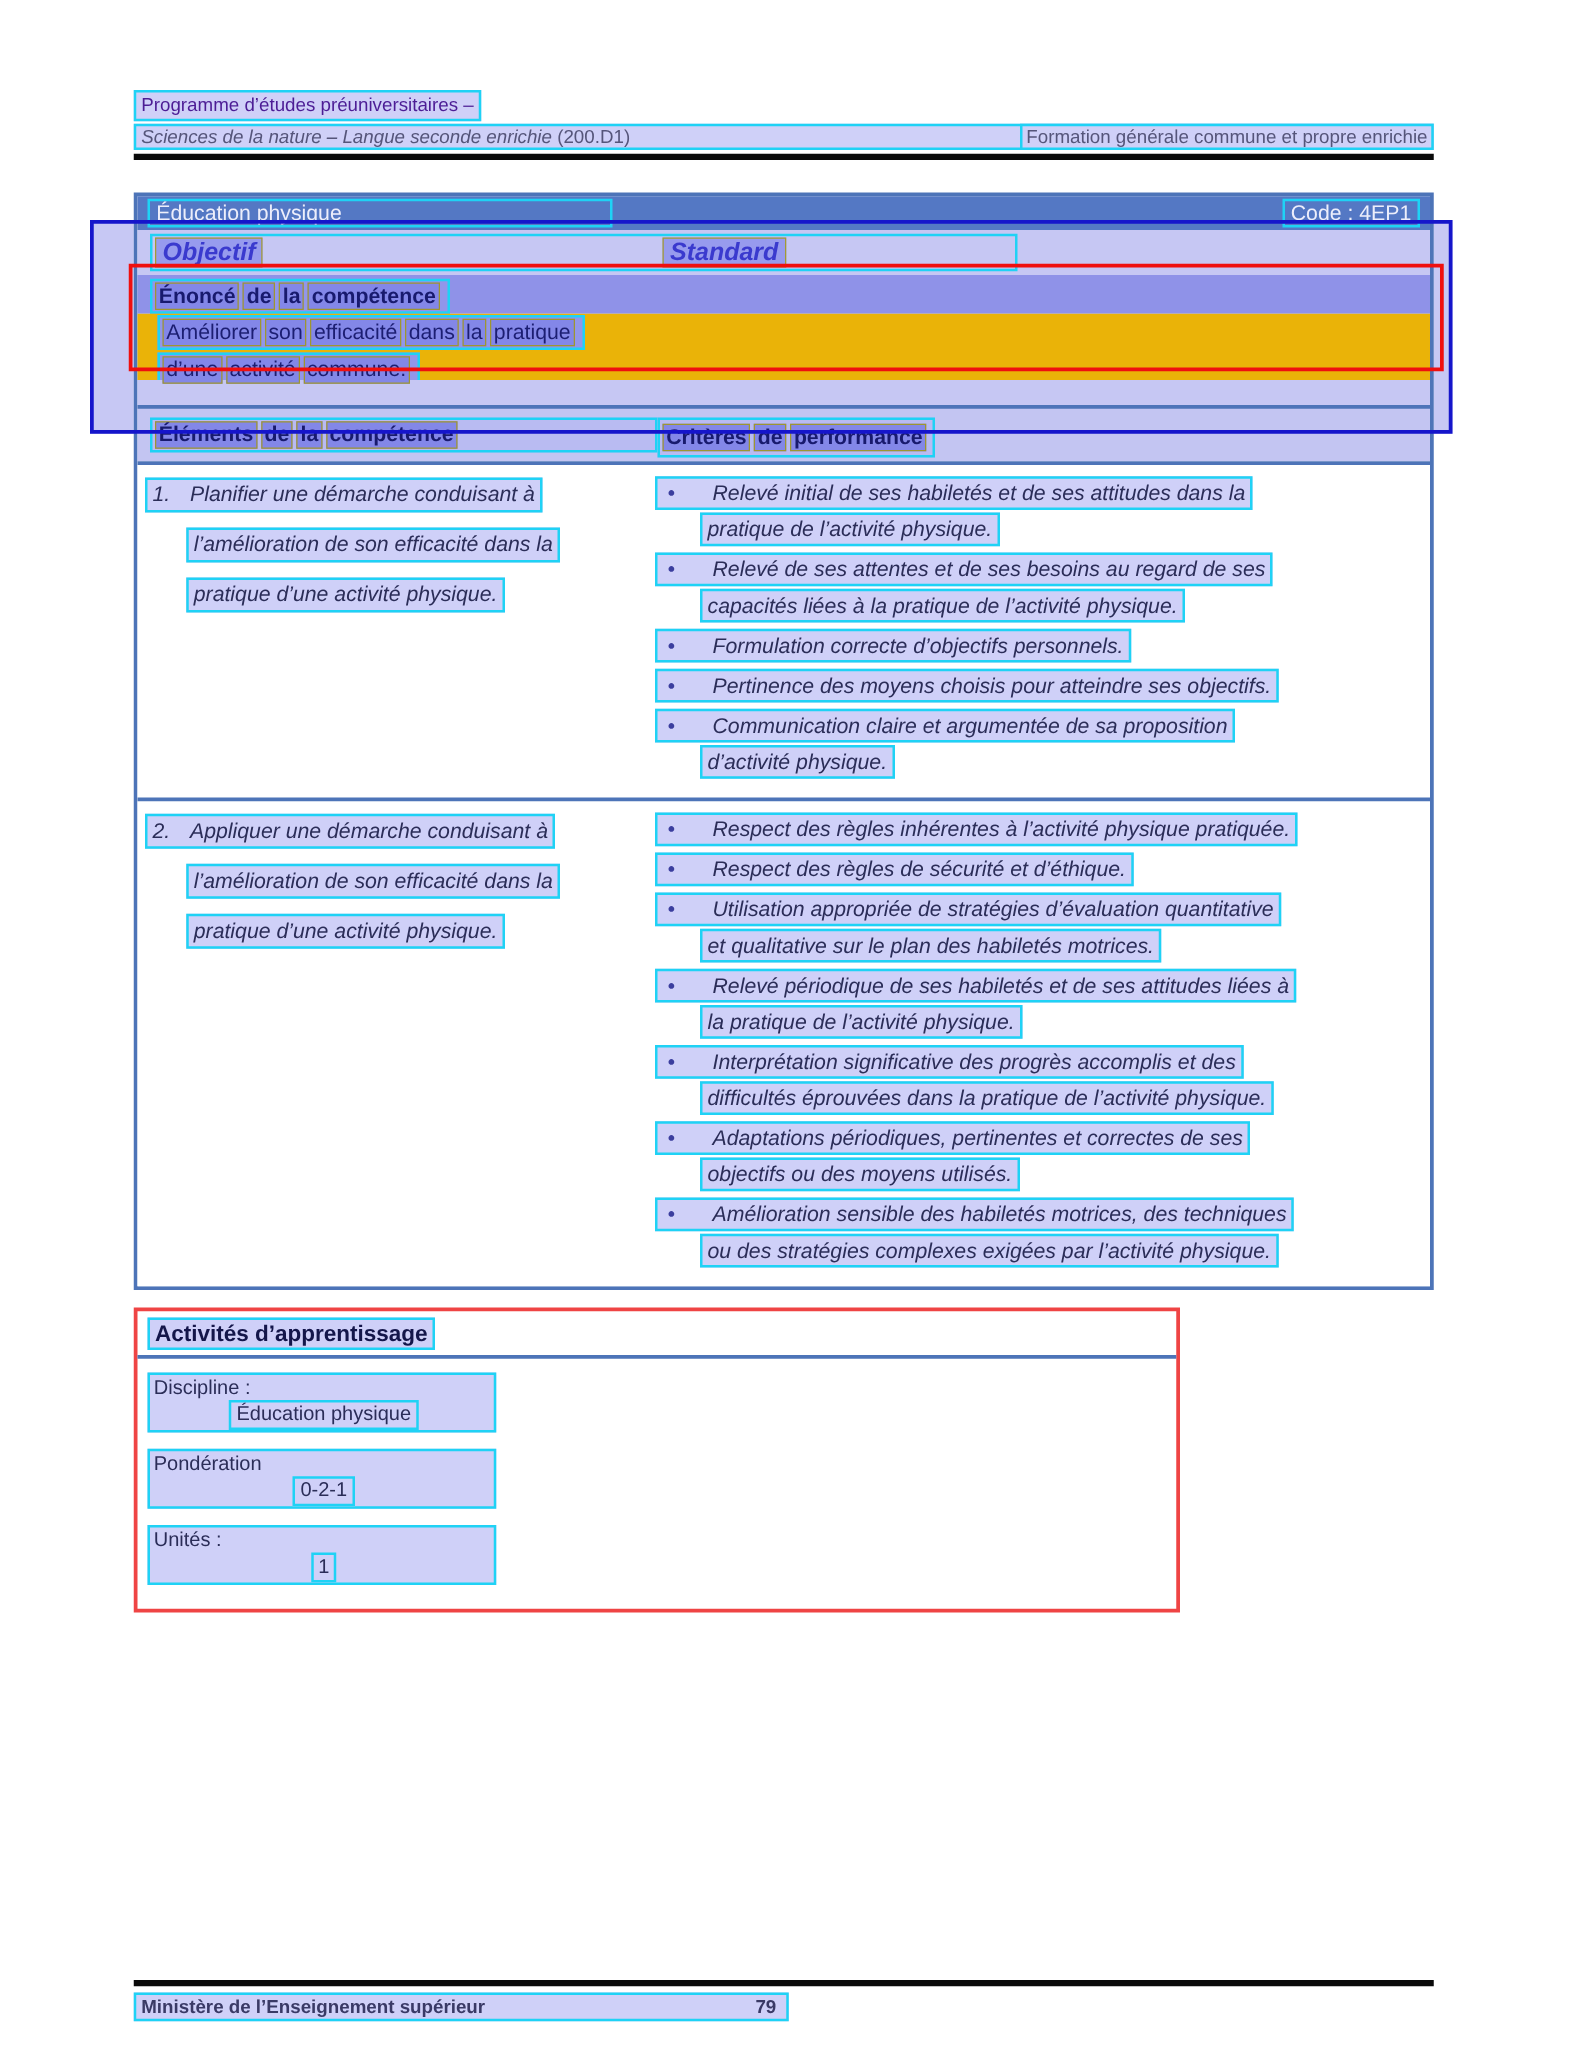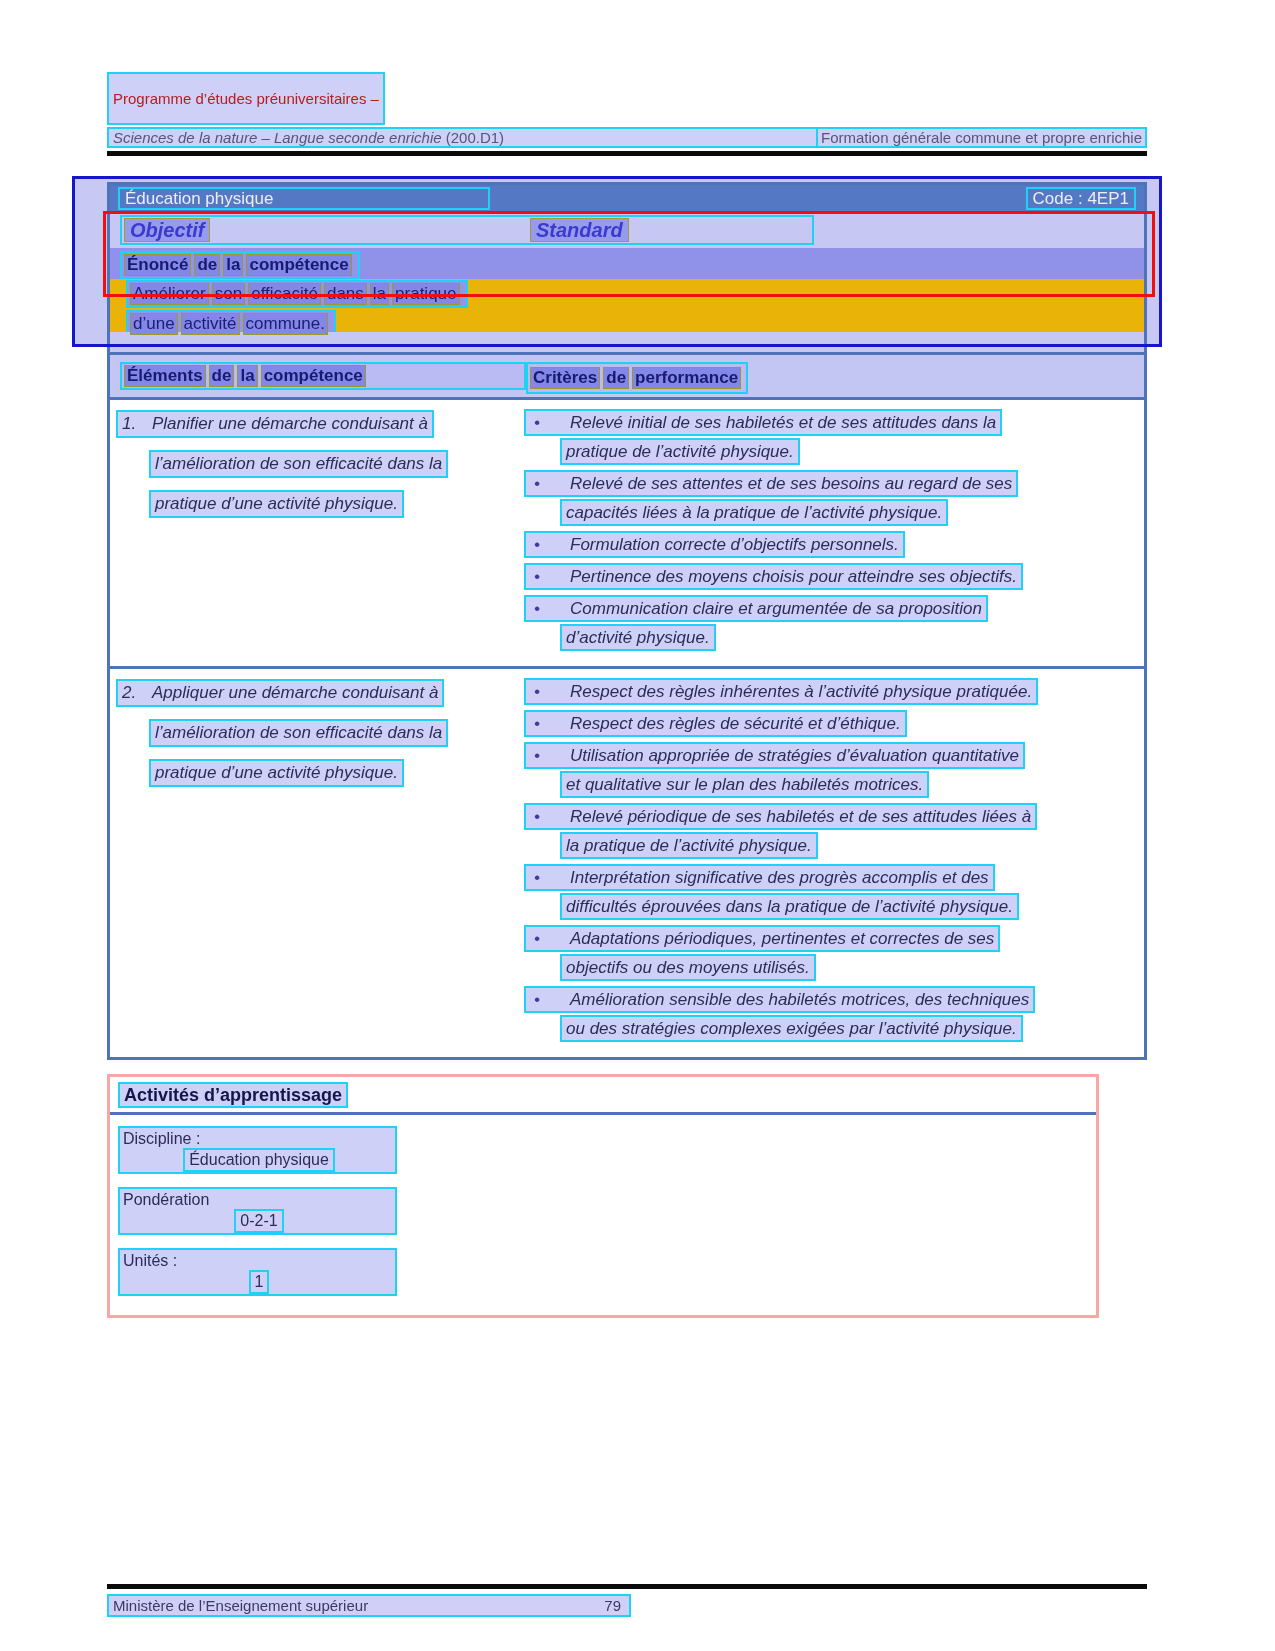--- a/index.html
+++ b/index.html
@@ -1,21 +1,21 @@
 <!DOCTYPE html>
 <html lang="fr"><head>
 <meta charset="utf-8">
 <style>
   html,body{margin:0;padding:0;background:#ffffff;}
   .page{position:relative;width:1275px;height:1651px;background:#fff;overflow:hidden;
         font-family:"Liberation Sans",sans-serif;color:#2b2d58;}
   
   .doc-header{padding:72px 0 0 107px;width:1040px;}
   .hl{background:#cfd0f8;border:2px solid #1fd2f5;box-sizing:border-box;}
-  .hdr-line1{width:max-content;font-size:15px;line-height:17px;color:#b91c1c;padding:16px 4px;margin-bottom:2px;}
+  .hdr-line1{width:max-content;font-size:15px;line-height:17px;color:#4c1d95;padding:2px 4px;margin-bottom:2px;}
   .hdr-line2{width:1040px;display:flex;justify-content:space-between;align-items:center;
              font-size:15px;line-height:17px;color:#55557a;padding-left:4px;}
   .hdr-line2 em{font-style:italic;}
   .hdr-right{width:max-content;padding:0 3px;margin:-2px;}
   .black-rule{height:5px;background:#0a0a0a;margin-top:3px;width:1040px;}
   
   .table1{position:relative;z-index:2;margin:26px 0 0 107px;width:1040px;
           border:3px solid #4d74b8;box-sizing:border-box;background:#fff;}
   .titlebar{height:27px;background:#5478c4;display:flex;align-items:center;
             justify-content:space-between;padding:0 8px;color:#eceefb;font-size:17px;}
@@ -56,32 +56,32 @@
   .lineR{width:max-content;max-width:610px;display:flex;margin-bottom:2px;padding:1px 4px 1px 0;
          font-size:17px;line-height:21px;}
   .lineR .dot{width:36px;padding-left:8px;color:#3b3e9e;flex:none;}
   .lineR.cont{margin-left:36px;padding-left:4px;}
   
   .ov{position:absolute;box-sizing:border-box;pointer-events:none;}
   .ov-blue-fill{left:72px;top:176px;width:1090px;height:171px;background:#c7c8f4;z-index:1;}
   .ov-blue-border{left:72px;top:176px;width:1090px;height:171px;border:3px solid #1515cb;z-index:6;}
   .ov-red{left:103px;top:211px;width:1052px;height:86px;border:3px solid #ef0f0f;z-index:6;}
   
-  .table2{margin:14px 0 0 107px;width:992px;border:3px solid #fca5a5;box-sizing:border-box;background:#fff;}
+  .table2{margin:14px 0 0 107px;width:837px;border:3px solid #ef4444;box-sizing:border-box;background:#fff;}
   .act-title-row{border-bottom:3px solid #4d74b8;padding:5px 0 4px 8px;}
   .act-title{width:max-content;font-weight:bold;font-size:18px;color:#14164a;padding:0 4px;line-height:22px;}
   .act-body{padding:11px 0 6px 8px;}
   .actline{width:max-content;display:flex;align-items:center;margin-bottom:13px;
            font-size:16px;line-height:20px;padding:1px 0 1px 3px;flex-direction:column;}
   .actlabel{width:272px;}
   .actval{width:max-content;padding:0 4px;margin:-1px 0;}
   
   .doc-footer{position:absolute;left:107px;top:1581px;width:1040px;z-index:2;}
   .footer-box{width:524px;display:flex;justify-content:space-between;align-items:center;
-              margin-top:5px;padding:0 8px 0 4px;font-size:15px;line-height:19px;color:#3a3a66;}
+              margin-top:5px;padding:0 8px 0 4px;font-size:15px;line-height:19px;color:#3a3a66;font-weight:bold;}
 </style>
 </head>
 <body>
 
 <div class="page">
 
   <div class="doc-header">
     <div class="hl hdr-line1">Programme d’études préuniversitaires –</div>
     <div class="hl hdr-line2">
       <span><em>Sciences de la nature – Langue seconde enrichie</em>&nbsp;<span>(200.D1)</span></span>

